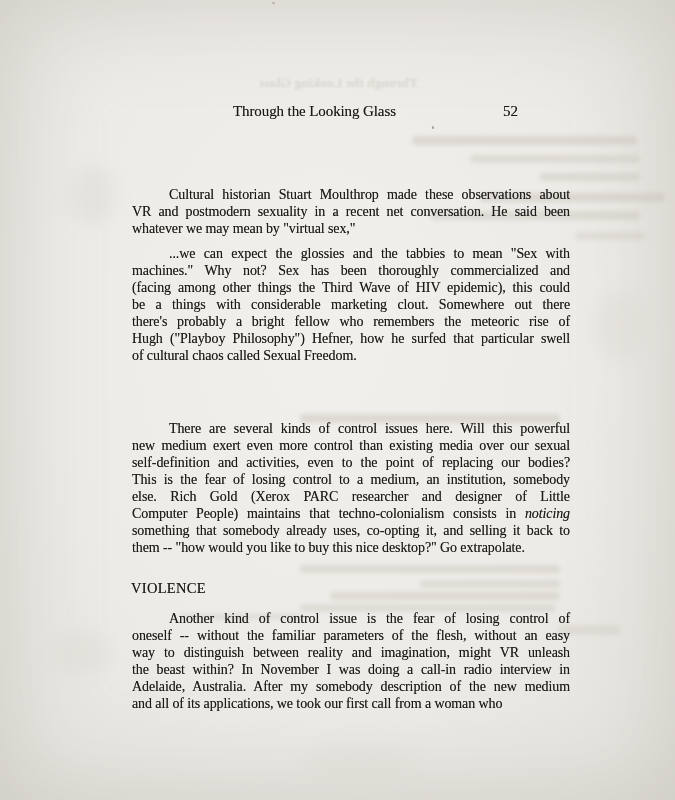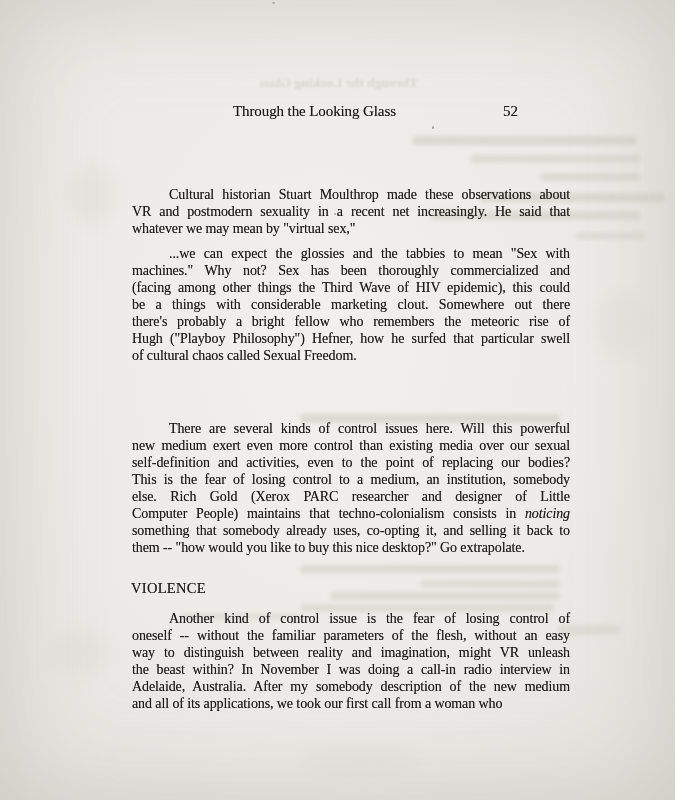--- a/index.html
+++ b/index.html
@@ -69,21 +69,21 @@
 
   <div class="speck" style="left:432px;top:126px;width:2px;height:3px;opacity:.6"></div>
   <div class="speck" style="left:334px;top:213px;width:2px;height:2px;opacity:.55"></div>
   <div class="speck" style="left:272px;top:2px;width:3px;height:2px;opacity:.4"></div>
 
   <div class="txt" style="left:233px;top:103px;font-size:15px;">Through the Looking Glass</div>
   <div class="txt" style="left:455px;top:103px;font-size:15px;margin-left:48px;">52</div>
 
   <div class="txt wrapcol indent-first" style="left:132px;top:158px;width:438px;margin-top:28px;">
       <div class="ln jl">Cultural historian Stuart Moulthrop made these observations about</div>
-      <div class="ln jl">VR and postmodern sexuality in a recent net increasingly. He said that</div>
+      <div class="ln jl">VR and postmodern sexuality in a recent net conversation. He said been</div>
       <div class="ln">whatever we may mean by "virtual sex,"</div>
     </div>
 
   <div class="txt wrapcol indent-first" style="left:132px;top:226px;width:438px;margin-top:19px;">
       <div class="ln jl">...we can expect the glossies and the tabbies to mean "Sex with</div>
       <div class="ln jl">machines." Why not? Sex has been thoroughly commercialized and</div>
       <div class="ln jl">(facing among other things the Third Wave of HIV epidemic), this could</div>
       <div class="ln jl">be a things with considerable marketing clout. Somewhere out there</div>
       <div class="ln jl">there's probably a bright fellow who remembers the meteoric rise of</div>
       <div class="ln jl">Hugh ("Playboy Philosophy") Hefner, how he surfed that particular swell</div>

